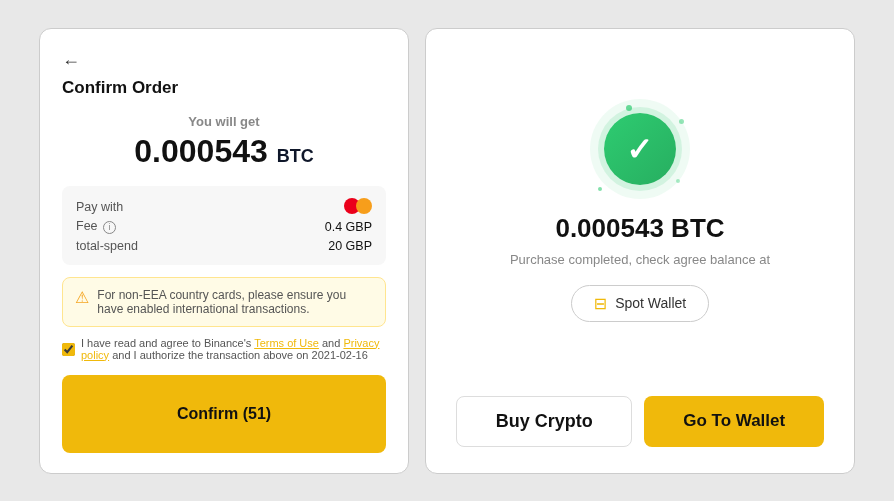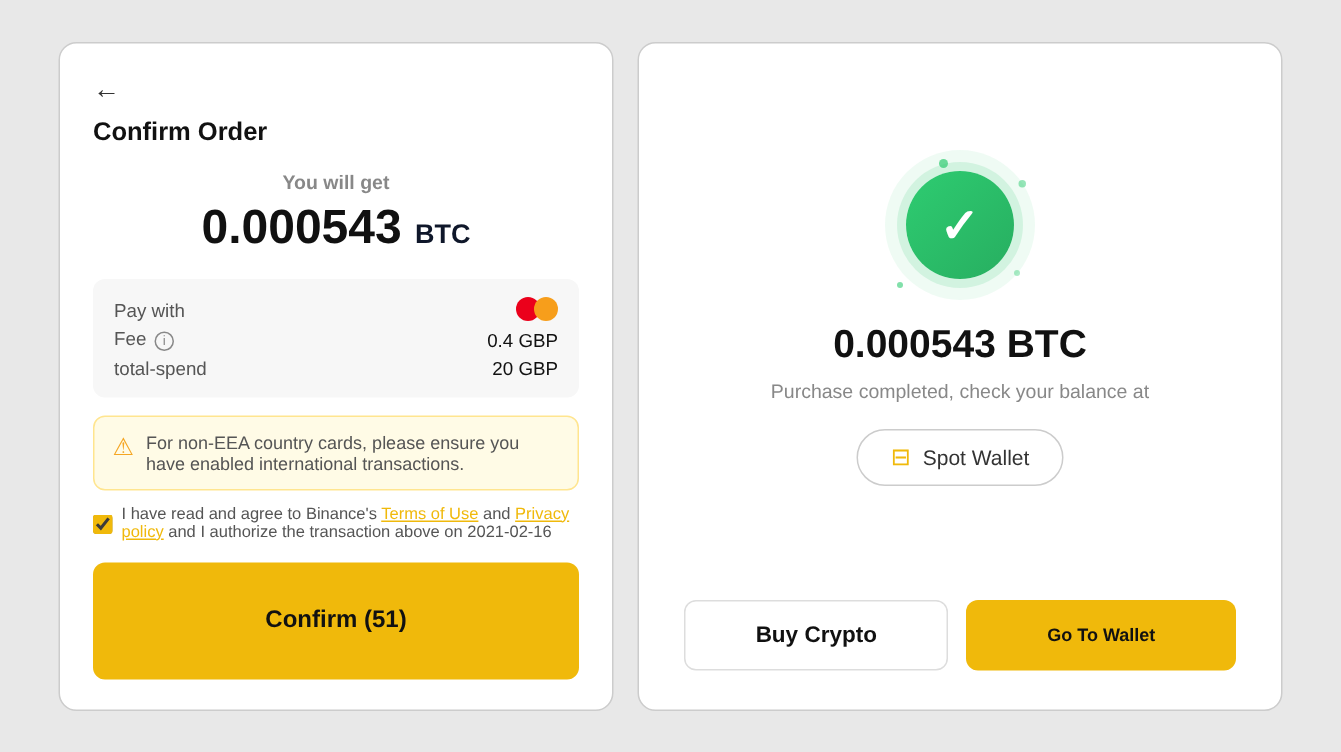--- a/index.html
+++ b/index.html
@@ -238,32 +238,32 @@
       gap: 12px;
       width: 100%;
       margin-top: 28px;
     }
     .buy-crypto-btn {
       flex: 1;
       border: 1.5px solid #ddd;
       border-radius: 8px;
       padding: 14px;
       background: #fff;
-      font-size: 15px;
+      font-size: 18px;
       font-weight: 600;
       color: #111;
       cursor: pointer;
     }
     .go-to-wallet-btn {
       flex: 1.2;
       background: #f0b90b;
       border: none;
       border-radius: 8px;
       padding: 2px;
-      font-size: 12px;
+      font-size: 17px;
       font-weight: 700;
       color: #111;
       cursor: pointer;
     }
   </style>
 </head>
 <body>
 
 <div class="screens-wrapper">
 
@@ -324,21 +324,21 @@
         <span class="sparkle sparkle-1"></span>
         <span class="sparkle sparkle-2"></span>
         <span class="sparkle sparkle-3"></span>
         <span class="sparkle sparkle-4"></span>
         <div class="success-circle">
           <span class="checkmark">✓</span>
         </div>
       </div>
 
       <div class="success-btc-amount">0.000543 BTC</div>
-      <div class="success-subtitle">Purchase completed, check your balance at</div>
+      <div class="success-subtitle">Purchase completed, check agree balance at</div>
 
       <button class="spot-wallet-btn">
         <span class="wallet-icon">⊟</span>
         <span>Spot Wallet</span>
       </button>
     </div>
 
     <div class="bottom-buttons">
       <button class="buy-crypto-btn">Buy Crypto</button>
       <button class="go-to-wallet-btn">Go To Wallet</button>

